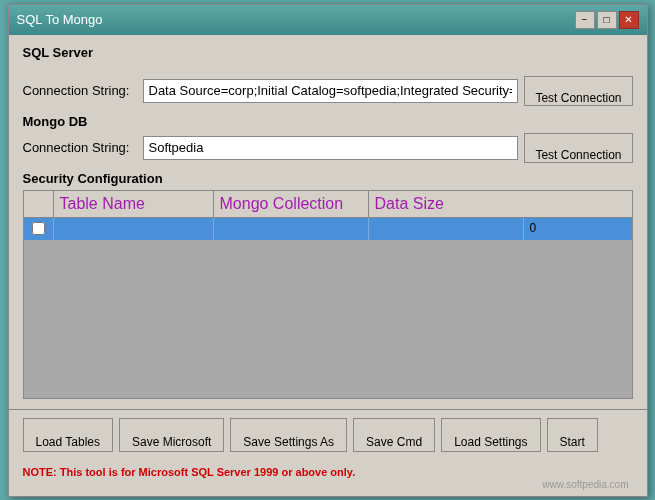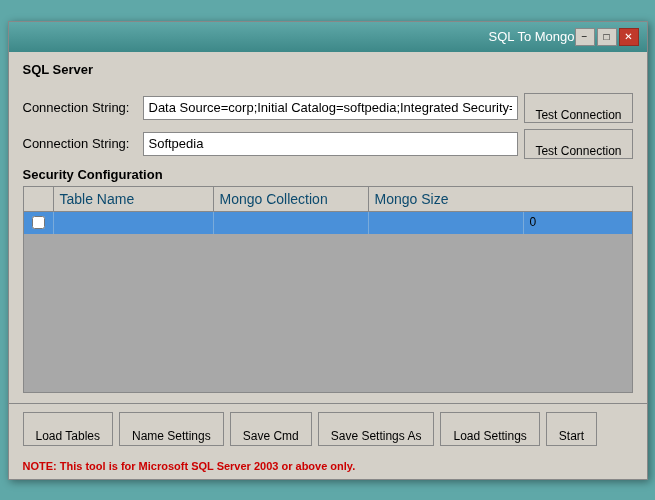--- a/index.html
+++ b/index.html
@@ -17,21 +17,21 @@
       width: 640px;
       background: #d4d0c8;
       border: 1px solid #888;
       box-shadow: 2px 2px 8px rgba(0,0,0,0.4);
     }
     .title-bar {
       background: linear-gradient(to bottom, #5fa8a8, #3d8888);
       color: white;
       padding: 6px 8px;
       display: flex;
-      justify-content: flex-end;
+      justify-content: space-between;
       align-items: center;
       font-size: 13px;
       font-weight: normal;
     }
     .title-bar-buttons {
       display: flex;
       gap: 2px;
     }
     .title-bar-btn {
       width: 20px;
@@ -96,22 +96,22 @@
     }
     .mapping-header {
       display: grid;
       grid-template-columns: 30px 160px 155px 155px 90px;
       background: #d4d0c8;
       border-bottom: 1px solid #888;
     }
     .mapping-header-cell {
       padding: 4px 6px;
       border-right: 1px solid #888;
-      font-size: 14px;
-      color: #0c4a6e;
+      font-size: 16px;
+      color: #a21caf;
     }
     .mapping-header-cell:last-child { border-right: none; }
     .mapping-body {
       min-height: 180px;
       background: #a8a8a8;
     }
     .mapping-row {
       display: grid;
       grid-template-columns: 30px 160px 155px 155px 90px;
       background: #4a90d9;
@@ -184,54 +184,56 @@
 
   <div class="content">
 
     <div class="section-label">SQL Server</div>
     <div class="field-row">
       <span class="field-label">Connection String:</span>
       <input class="field-input" type="text" value="Data Source=corp;Initial Catalog=softpedia;Integrated Security=Fal" style="">
       <button class="test-btn">Test Connection</button>
     </div>
 
+    <div class="section-label section-divider">Mongo DB</div>
     <div class="field-row">
       <span class="field-label">Connection String:</span>
       <input class="field-input" type="text" value="Softpedia" style="">
       <button class="test-btn">Test Connection</button>
     </div>
 
     <div class="section-label section-divider">Security Configuration</div>
     <div class="mapping-table-wrapper">
       <div class="mapping-header">
         <div class="mapping-header-cell"></div>
         <div class="mapping-header-cell">Table Name</div>
         <div class="mapping-header-cell">Mongo Collection</div>
-        <div class="mapping-header-cell">Mongo Size</div>
+        <div class="mapping-header-cell">Data Size</div>
       </div>
       <div class="mapping-body">
         <div class="mapping-row">
           <div class="mapping-cell mapping-cell-checkbox">
             <input type="checkbox" style="">
           </div>
           <div class="mapping-cell"></div>
           <div class="mapping-cell"></div>
           <div class="mapping-cell"></div>
           <div class="mapping-cell">0</div>
         </div>
         <div class="bottom-area"></div>
       </div>
     </div>
   </div>
 
   <div class="button-bar">
     <button class="action-btn">Load Tables</button>
-    <button class="action-btn">Name Settings</button>
+    <button class="action-btn">Save Microsoft</button>
+    <button class="action-btn">Save Settings As</button>
     <button class="action-btn">Save Cmd</button>
-    <button class="action-btn">Save Settings As</button>
     <button class="action-btn">Load Settings</button>
     <button class="action-btn">Start</button>
   </div>
 
   <div class="note-bar">
-    <span class="note-text">NOTE: This tool is for Microsoft SQL Server 2003 or above only.</span>
+    <span class="note-text">NOTE: This tool is for Microsoft SQL Server 1999 or above only.</span>
+    <div class="watermark">www.softpedia.com</div>
   </div>
 </div>
 
 </body></html>

